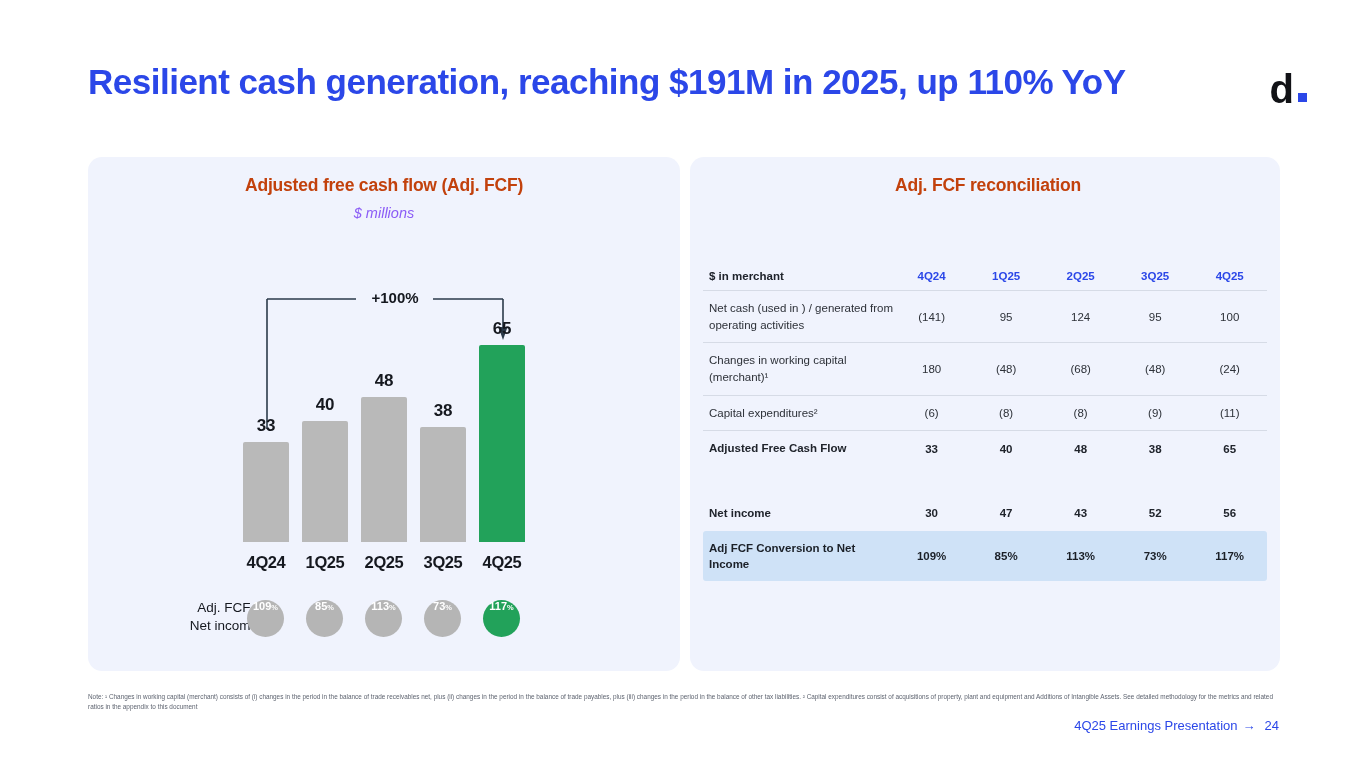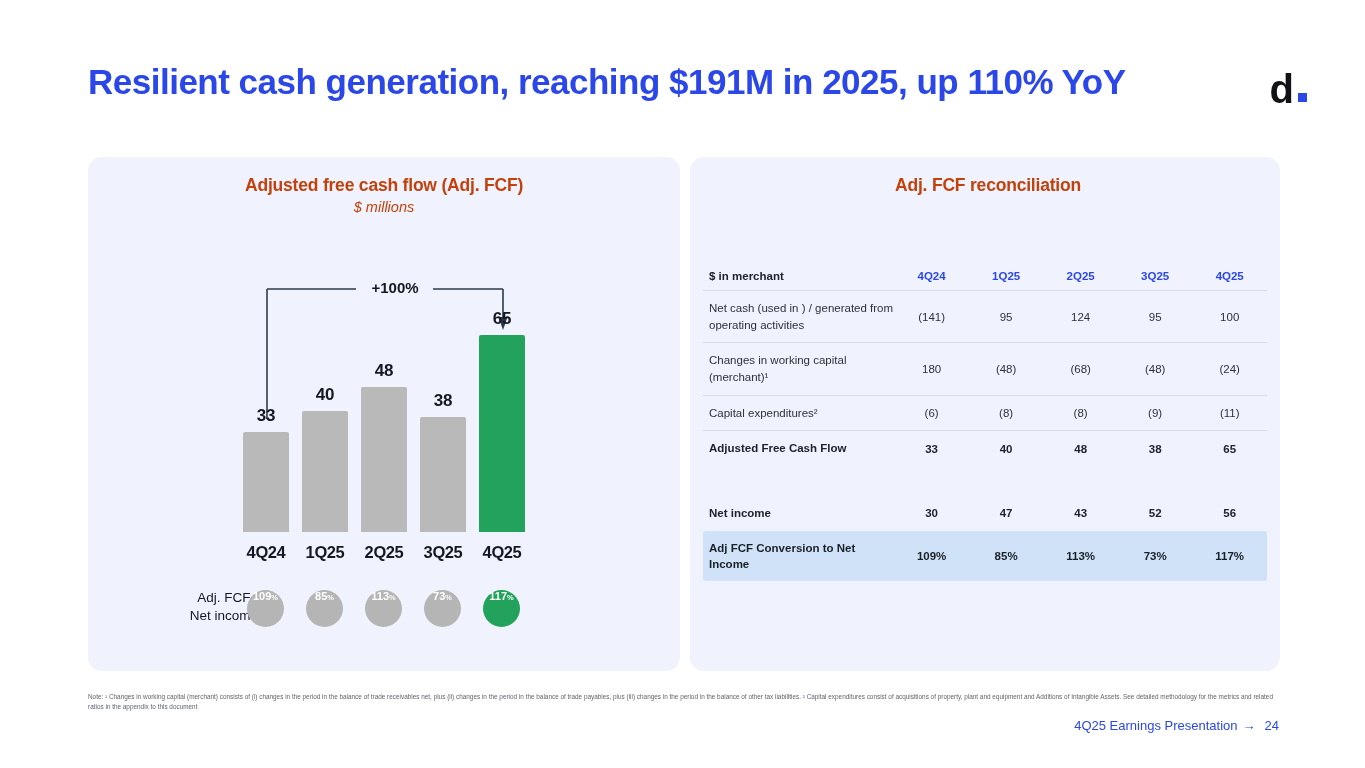--- a/index.html
+++ b/index.html
@@ -31,26 +31,26 @@
   .panel-left  { left: 88px;  top: 157px; width: 592px; height: 514px; }
   .panel-right { left: 690px; top: 157px; width: 590px; height: 514px; }
 
   .panel-title {
     text-align: center; color: #c2410c; font-weight: 700;
     font-size: 17.5px; letter-spacing: -0.2px;
   }
   .panel-left .panel-title { margin-top: 18px; }
   .panel-right .panel-title { margin-top: 18px; padding-left: 6px; }
   .panel-sub {
-    text-align: center; color: #c2410c; font-size: 14.5px;
-    font-style: italic; margin-top: 3px;
-  }
-
-  
-  .chart-area { position: absolute; left: 0; top: 8px; width: 592px; height: 514px; }
+    text-align: center; color: #8b5cf6; font-size: 14.5px;
+    font-style: italic; margin-top: 9px;
+  }
+
+  
+  .chart-area { position: absolute; left: 0; top: 18px; width: 592px; height: 514px; }
 
   .bracket { position: absolute; left: 0; top: 0; }
 
   .bar-col {
     position: absolute; bottom: 0; width: 46px;
     display: flex; flex-direction: column; align-items: center;
   }
   .bar-value {
     font-size: 17px; font-weight: 700; color: #15181f;
     margin-bottom: 6px; letter-spacing: -0.3px;

